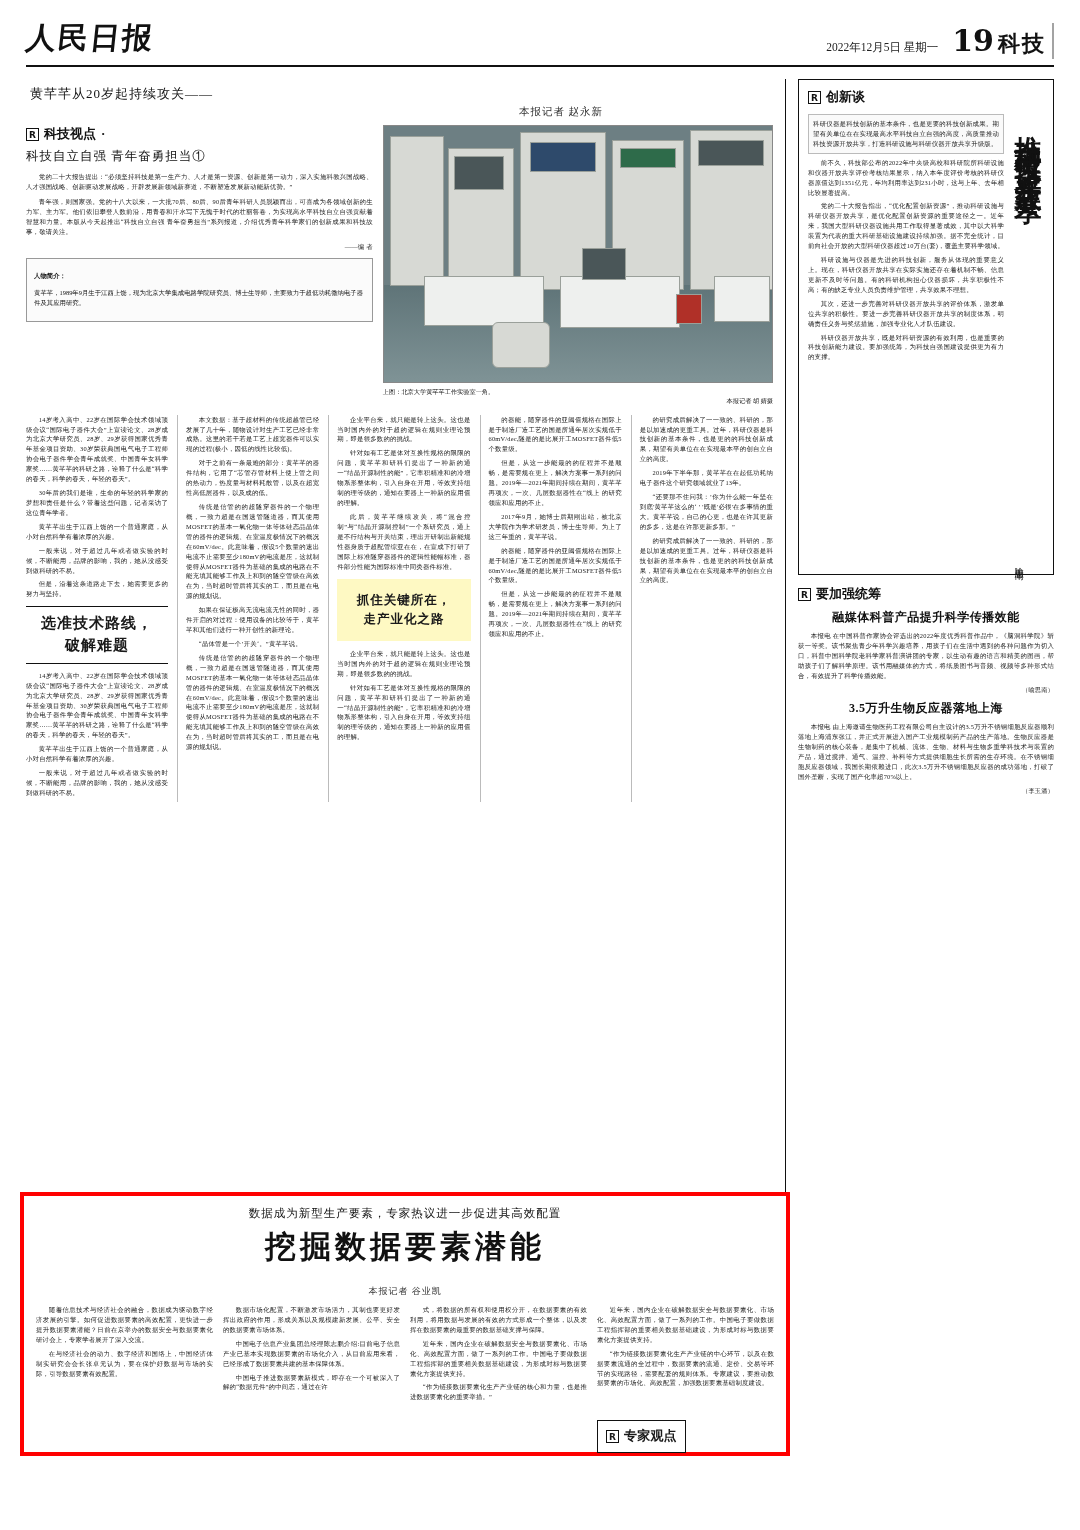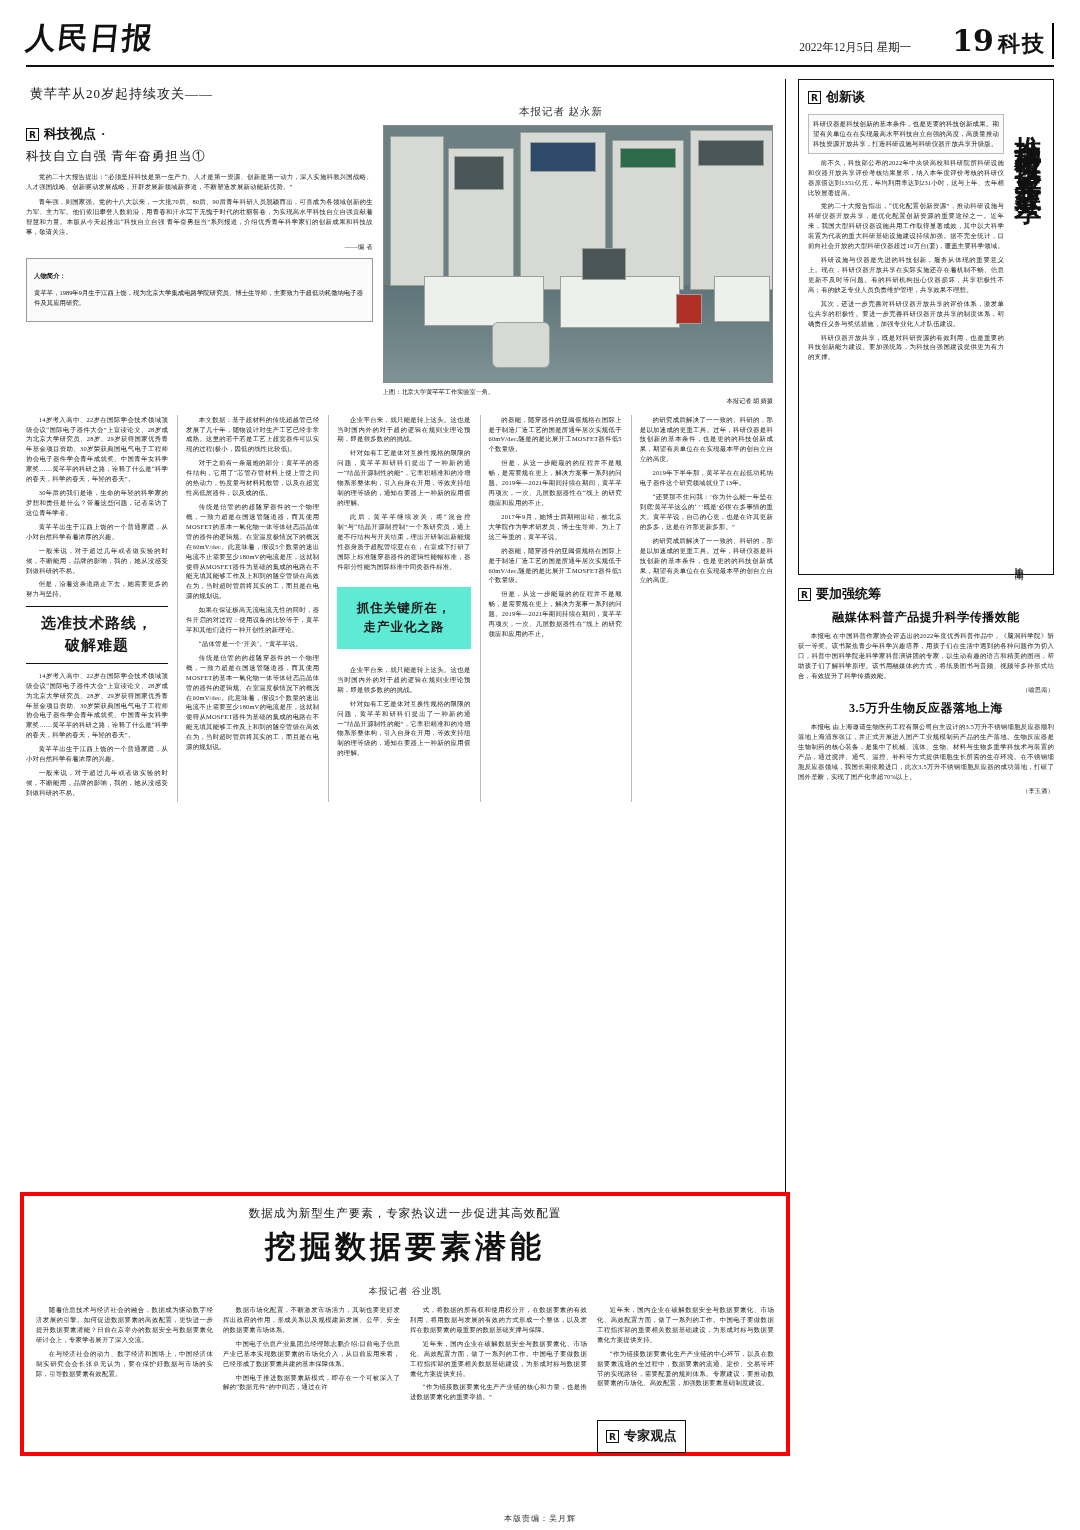--- a/index.html
+++ b/index.html
@@ -16,21 +16,21 @@
 
   
   .masthead { display:flex; align-items:flex-end; justify-content:space-between;
               border-bottom:2px solid #111; padding-bottom:6px; }
   .logo { font-family:"DejaVu Serif", serif; font-weight:bold; font-size:30px;
           letter-spacing:2px; transform:skewX(-6deg); }
   .mast-right { display:flex; align-items:flex-end; gap:14px; }
   .mast-date { font-size:11.5px; color:#222; padding-bottom:4px; }
   .page-no { font-family:"DejaVu Serif", serif; font-size:30px; font-weight:bold; }
   .sect-name { font-size:22px; font-weight:bold; letter-spacing:2px; }
-  .sect-box { border-right:2px solid #000000; padding-right:6px;margin-left:27px; }
+  .sect-box { border-right:2px solid #a3a3a3; padding-right:6px; }
 
   
   .body-wrap { display:flex; gap:0; margin-top:12px; height:1330px; }
   .left-zone { width:760px; padding-right:12px; border-right:1px solid #111; }
   .right-zone { width:268px; padding-left:12px; }
 
   
   .kicker { font-size:13px; margin:6px 0 2px 4px; letter-spacing:1px; }
   .headline { font-size:39px; font-weight:bold; letter-spacing:3px; text-align:center;
               font-family:"DejaVu Serif", serif; margin:4px 0 6px; }
@@ -69,22 +69,22 @@
   .photo .grn { background:#2e6b4a; }
 
   
   .cols5 { display:flex; gap:9px; margin-top:9px; }
   .c { width:145px; }
   .c.sep { border-left:1px solid #bbb; padding-left:8px; }
 
   .sub-banner { border-top:1px solid #111; border-bottom:1px solid #111;
                 text-align:center; font-weight:bold; font-size:15px; line-height:1.45;
                 padding:6px 2px; margin:7px 0; letter-spacing:1px; }
-  .sub-banner2 { border:none; background:#5eead4; text-align:center; font-weight:bold;
-                 font-size:12.5px; line-height:1.5; padding:12px 12px; margin:16px 0;
+  .sub-banner2 { border:none; background:#fef9c3; text-align:center; font-weight:bold;
+                 font-size:12.5px; line-height:1.5; padding:12px 12px; margin:8px 0;
                  letter-spacing:1px; }
   .cap { font-size:6.2px; line-height:1.5; text-align:justify; margin-top:4px; }
   .cap .sg { text-align:right; display:block; }
 
   
   .rbox { border:1px solid #111; padding:8px 9px; }
   .rhead { display:flex; align-items:center; gap:5px; font-size:13px; font-weight:bold; }
   .vtitle { writing-mode:vertical-rl; text-orientation:upright; font-size:27px;
             font-weight:bold; letter-spacing:5px; line-height:1.18;
             font-family:"DejaVu Serif", serif; height:440px; }
@@ -298,14 +298,13 @@
         <p>近年来，国内企业在破解数据安全与数据要素化、市场化、高效配置方面，做了一系列的工作。中国电子要做数据工程指挥部的重要相关数据基础建设，为形成对标与数据要素化方案提供支持。</p>
         <p>“作为链接数据要素化生产产业链的中心环节，以及在数据要素流通的全过程中，数据要素的流通、定价、交易等环节的实现路径，需要配套的规则体系。专家建议，要推动数据要素的市场化、高效配置，加强数据要素基础制度建设。</p>
         <div class="expert">
           <span class="r" style="display:inline-block;width:13px;height:13px;border:1px solid #111;font-size:9px;line-height:12px;text-align:center;font-family:'DejaVu Sans',sans-serif;">R</span>
           <span>专家观点</span>
         </div>
       </div>
     </div>
   </div>
 
-  <div class="footer">本版责编：吴月辉</div>
 </div>
 
 </body></html>

